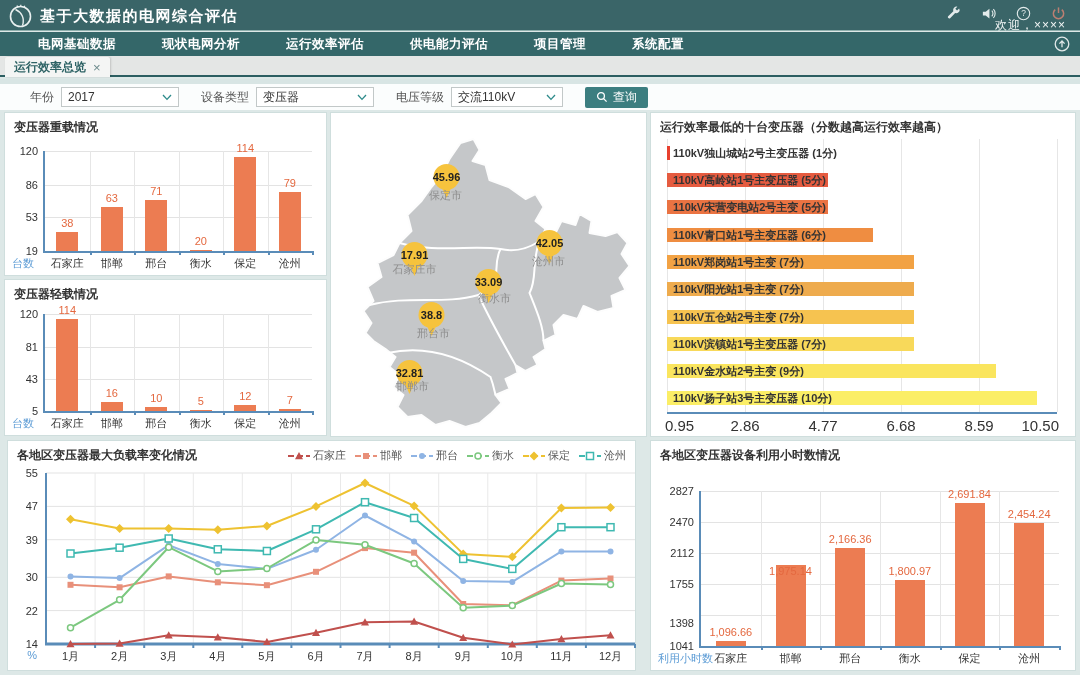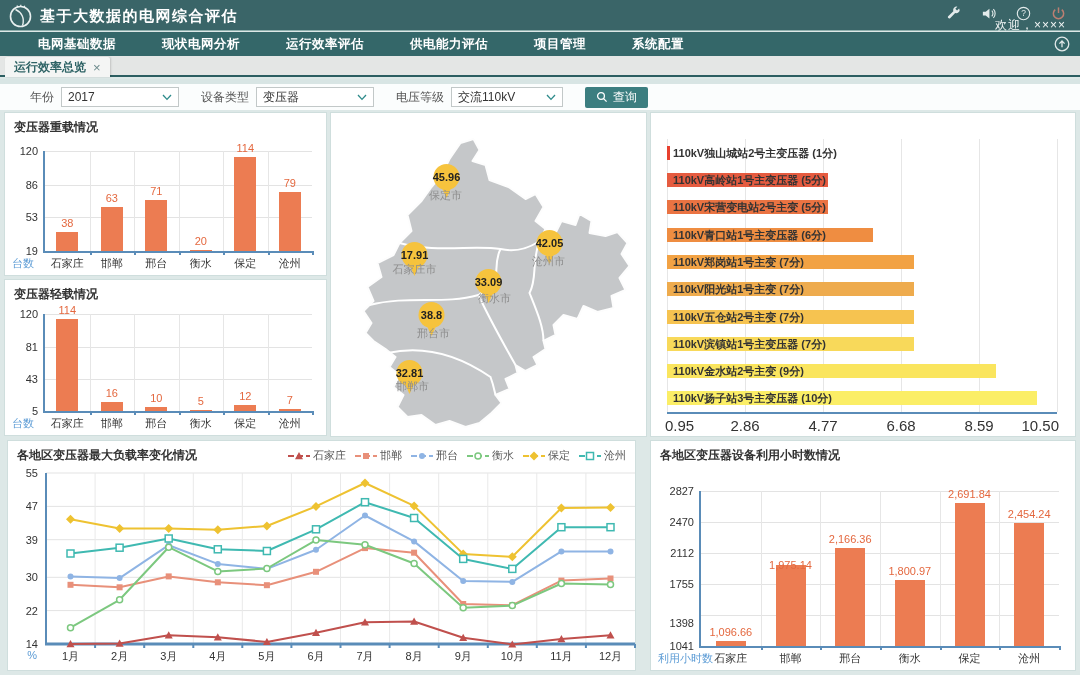--- a/index.html
+++ b/index.html
@@ -285,20 +285,23 @@
           <g>
             <circle cx="71" cy="236" r="13" fill="#f6c33d"></circle>
             <path d="M66 246L71 257L76 246Z" fill="#f6c33d"></path>
             <text x="71" y="240" text-anchor="middle" font-size="11" font-weight="bold" fill="#222">32.81</text>
           </g>
           <text x="74" y="253" text-anchor="middle" font-size="11" fill="#8e8e8e">邯郸市</text>
         </svg></div>
   </section>
 
   <section class="panel" id="p-worst">
+    <div class="phead">
+        <span class="ptitle">运行效率最低的十台变压器（分数越高运行效率越高）</span>
+      </div>
     <div class="chart-host">
         <div class="gridv" style="left:12.0px;top:2px;height:273px"></div>
         <div class="xtick" style="left:10.0px;top:280px">0.95</div>
         <div class="gridv" style="left:90.0px;top:2px;height:273px"></div>
         <div class="xtick" style="left:70.0px;width:40px;text-align:center;top:280px">2.86</div>
         <div class="gridv" style="left:168.0px;top:2px;height:273px"></div>
         <div class="xtick" style="left:148.0px;width:40px;text-align:center;top:280px">4.77</div>
         <div class="gridv" style="left:246.0px;top:2px;height:273px"></div>
         <div class="xtick" style="left:226.0px;width:40px;text-align:center;top:280px">6.68</div>
         <div class="gridv" style="left:324.0px;top:2px;height:273px"></div>
@@ -534,21 +537,21 @@
         <div class="tickm" style="left:105.7px;top:181px"></div>
         <div class="tickm" style="left:165.3px;top:181px"></div>
         <div class="tickm" style="left:225.0px;top:181px"></div>
         <div class="tickm" style="left:284.7px;top:181px"></div>
         <div class="tickm" style="left:344.3px;top:181px"></div>
         <div class="tickm" style="left:404.0px;top:181px"></div>
         <div class="cbar" style="left:60.8px;top:176.2px;width:30px;height:4.8px;background:#ec7c52"></div>
         <div class="vlabel" style="left:30.8px;top:161.2px">1,096.66</div>
         <div class="xcat" style="left:30.8px;top:186px">石家庄</div>
         <div class="cbar" style="left:120.5px;top:99.9px;width:30px;height:81.1px;background:#ec7c52"></div>
-        <div class="vlabel" style="left:90.5px;top:94px">1,975.14</div>
+        <div class="vlabel" style="left:90.5px;top:100px">1,975.14</div>
         <div class="xcat" style="left:90.5px;top:186px">邯郸</div>
         <div class="cbar" style="left:180.2px;top:83.3px;width:30px;height:97.7px;background:#ec7c52"></div>
         <div class="vlabel" style="left:150.2px;top:68.3px">2,166.36</div>
         <div class="xcat" style="left:150.2px;top:186px">邢台</div>
         <div class="cbar" style="left:239.8px;top:115.0px;width:30px;height:66.0px;background:#ec7c52"></div>
         <div class="vlabel" style="left:209.8px;top:100.0px">1,800.97</div>
         <div class="xcat" style="left:209.8px;top:186px">衡水</div>
         <div class="cbar" style="left:299.5px;top:37.7px;width:30px;height:143.3px;background:#ec7c52"></div>
         <div class="vlabel" style="left:269.5px;top:22.7px">2,691.84</div>
         <div class="xcat" style="left:269.5px;top:186px">保定</div>

